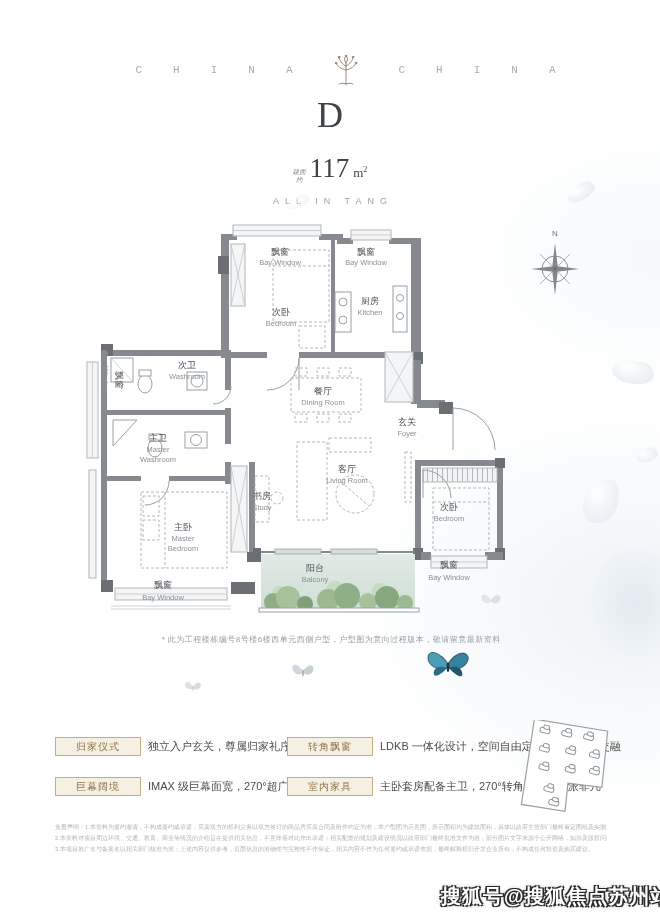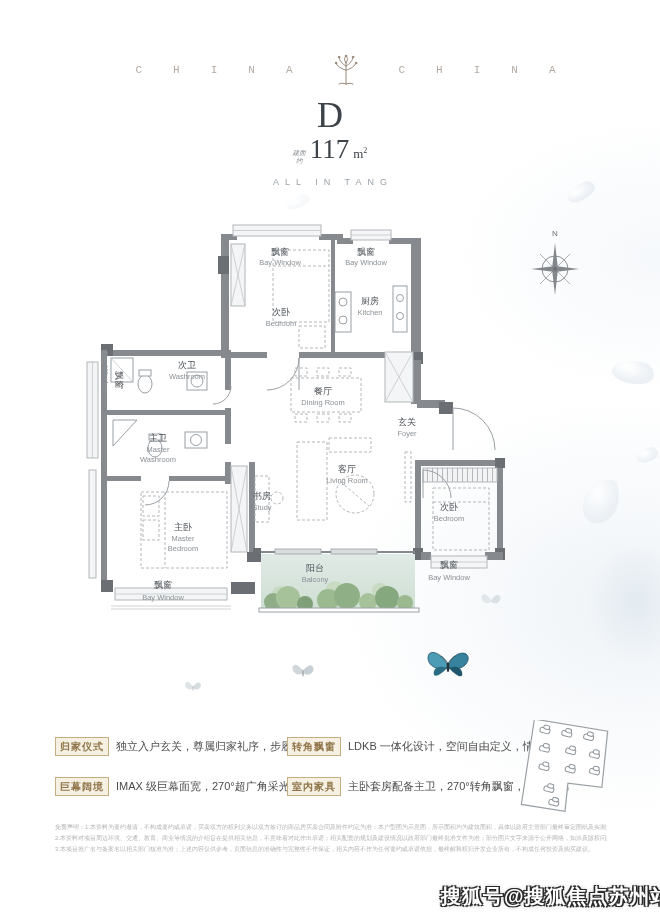--- a/index.html
+++ b/index.html
@@ -11,21 +11,21 @@
       #ffffff;}
   
   .brand{position:absolute;top:54px;left:0;right:0;display:flex;align-items:center;justify-content:center;gap:40px;
     color:#b3aba2;font-family:Liberation Mono, monospace;font-size:11px;padding-left:31px;}
   .brand .word{letter-spacing:31px;margin-right:-31px;}
   
   .title-block{position:absolute;top:97px;left:0;right:0;text-align:center;color:#3d4349;font-family:"Liberation Serif",serif;}
   .title-row{display:flex;justify-content:center;align-items:baseline;gap:12px;}
   .t-letter{font-size:36px;line-height:36px;}
   .t-name{font-size:27px;letter-spacing:11px;margin-right:-11px;}
-  .area-row{margin-top:3px;display:flex;justify-content:center;align-items:baseline;gap:2px;}
+  .area-row{margin-top:22px;display:flex;justify-content:center;align-items:baseline;gap:2px;}
   .area-prefix{display:inline-flex;flex-direction:column;font-size:6.5px;line-height:7.5px;color:#82888e;transform:translateY(-3px);margin-right:2px;}
   .area-num{font-size:27px;line-height:27px;}
   .area-unit{font-size:13px;margin-left:2px;}
   .area-unit sup{font-size:8px;}
   .area-layout{font-size:19px;letter-spacing:3px;margin-left:9px;}
   .slogan{margin-top:10px;font-size:9px;letter-spacing:6px;margin-right:-6px;color:#9ba3a9;font-family:"Liberation Sans",sans-serif;}
   
   .plan{position:absolute;left:85px;top:222px;}
   .compass{position:absolute;left:527px;top:224px;}
   .cn{font:9px "Liberation Sans",sans-serif;fill:#4b5055;text-anchor:middle;}
@@ -34,21 +34,21 @@
   .wd{fill:#6b6f73;}
   .ln{stroke:#9aa0a4;fill:none;stroke-width:1;}
   .thin{stroke:#c3c7ca;fill:none;stroke-width:.8;}
   .dash{stroke:#b3b6b9;fill:none;stroke-dasharray:3 2;stroke-width:1;}
   .bay{fill:#f4f5f6;stroke:#b2b6b9;stroke-width:1;}
   .fix{fill:#ffffff;stroke:#9aa0a4;stroke-width:1;}
   .plan-note{position:absolute;top:634px;left:0;right:0;text-align:center;font-size:8px;color:#9aa0a5;letter-spacing:.5px;}
   
   .features{position:absolute;left:55px;top:737px;width:462px;display:grid;grid-template-columns:232px 230px;row-gap:21px;}
   .feat{display:flex;align-items:flex-start;gap:7px;}
-  .badge{flex:none;font-size:10px;font-weight:bold;color:#8f7448;background:#f6f0e3;border:1px solid #c6ae83;padding:2px 4px 1px;letter-spacing:1px;}
+  .badge{flex:none;font-size:10px;font-weight:normal;color:#8f7448;background:#f6f0e3;border:1px solid #c6ae83;padding:2px 20px 1px;letter-spacing:1px;}
   .desc{font-size:11px;color:#4c4c4c;line-height:15px;padding-top:2px;white-space:nowrap;}
   
   .siteplan{position:absolute;left:505px;top:720px;}
   
   .legal{position:absolute;left:55px;top:822px;width:552px;font-size:6px;line-height:11px;color:#b5b5b5;}
   .legal div{white-space:nowrap;overflow:hidden;}
   
   .watermark{position:absolute;left:441px;top:883px;font-size:20px;font-weight:bold;color:#fff;letter-spacing:1px;white-space:nowrap;
     text-shadow:-1.4px -1.4px 0 #2a2a2a,1.4px -1.4px 0 #2a2a2a,-1.4px 1.4px 0 #2a2a2a,1.4px 1.4px 0 #2a2a2a,0 0 4px rgba(0,0,0,.45);}
   
@@ -328,20 +328,21 @@
     <g stroke="#8d9296" fill="none" stroke-width="1">
       <circle cx="28" cy="45" r="13"></circle>
       <line x1="13" y1="30" x2="43" y2="60" stroke-width=".7"></line>
       <line x1="43" y1="30" x2="13" y2="60" stroke-width=".7"></line>
     </g>
     <polygon points="28,19 31,45 28,71 25,45" fill="#83878b"></polygon>
     <polygon points="4,45 28,42 52,45 28,48" fill="#83878b"></polygon>
     <circle cx="28" cy="45" r="2" fill="#6d7276"></circle>
   </svg>
 
+  <div class="plan-note">＊此为工程楼栋编号8号楼6楼西单元西侧户型，户型图为意向过程版本，敬请留意最新资料</div>
 
   <div class="features">
     <div class="feat">
       <span class="badge">归家仪式</span>
       <span class="desc">独立入户玄关，尊属归家礼序，步履优雅从容</span>
     </div>
     <div class="feat">
       <span class="badge">转角飘窗</span>
       <span class="desc">LDKB 一体化设计，空间自由定义，情感无界交融</span>
     </div>

